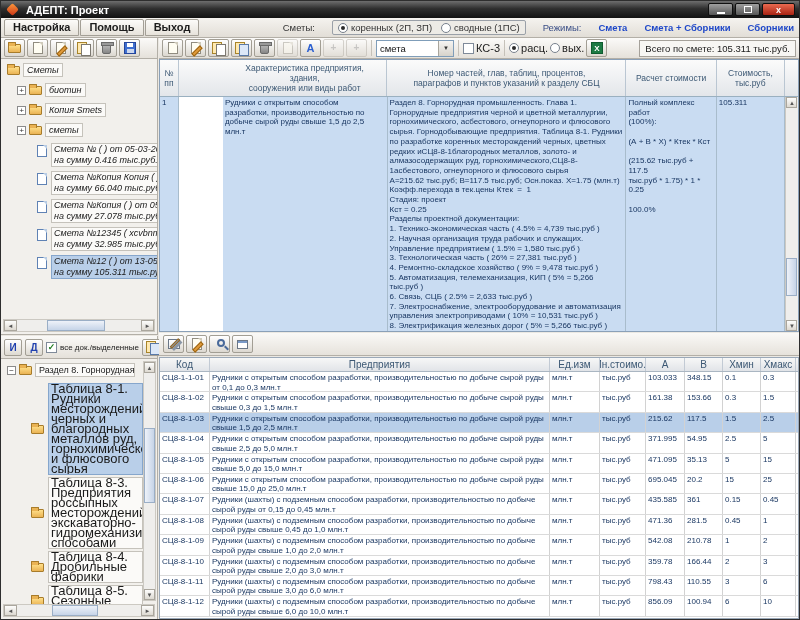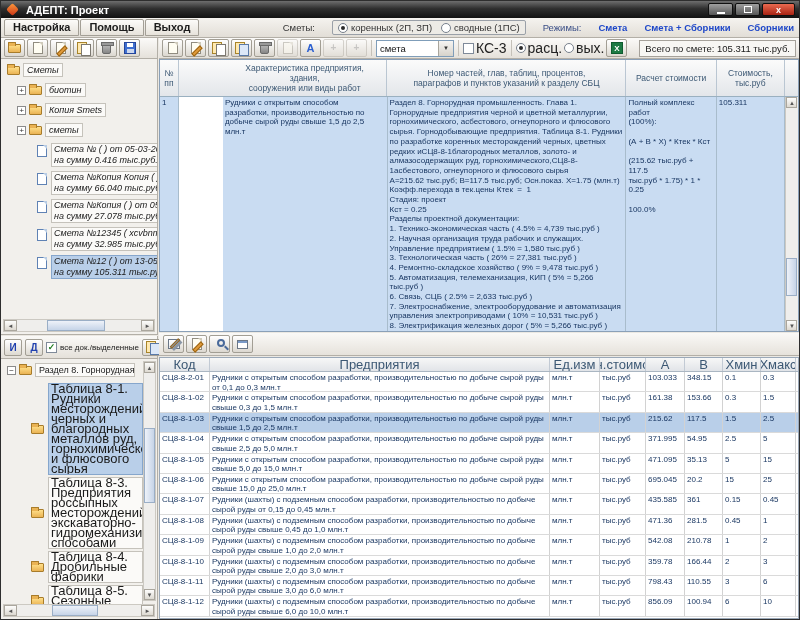--- a/index.html
+++ b/index.html
@@ -69,21 +69,21 @@
   .i-grid { width:12px; height:10px; border:1px solid #6a7686; background:linear-gradient(#fff,#e8ecf2); position:relative; }
   .i-grid::before { content:""; position:absolute; left:0; top:2px; width:10px; height:1px; background:#8a96a6; box-shadow:0 3px 0 #8a96a6; }
   .i-win { width:11px; height:9px; border:1px solid #6a7686; background:#fff; position:relative; }
   .i-win::before { content:""; position:absolute; left:0; top:0; width:9px; height:2px; background:#7a9ac8; }
   .i-doc { width:10px; height:12px; background:#fff; border:1px solid #5f82b4; position:relative; flex:none; }
   .i-doc::after { content:""; position:absolute; right:-1px; top:-1px; border-style:solid; border-width:0 4px 4px 0; border-color:transparent #b8ccE4 transparent transparent; }
 
   .combo { width:78px; height:17px; background:#fff; border:1px solid #7f9db9; display:flex; align-items:center; font-size:9.5px; color:#111; padding-left:3px; }
   .combo-btn { margin-left:auto; width:15px; height:15px; background:linear-gradient(#f5f4f2,#d7d3cb); border-left:1px solid #a9a59c; display:flex; align-items:center; justify-content:center; font-size:6px; color:#333; }
   .chk { width:11px; height:11px; border:1px solid #7f8a99; background:#fff; display:flex; align-items:center; justify-content:center; font-size:9px; font-weight:bold; color:#1d7a1d; flex:none; }
-  .tb-lbl { font-size:14px; color:#222; }
+  .tb-lbl { font-size:11px; color:#222; }
   .total-box { margin-left:auto; border:1px solid #a5a19a; background:#f7f6f3; height:17px; display:flex; align-items:center; padding:0 5px; font-size:9.5px; color:#1a1a1a; }
   .sep { width:1px; height:16px; background:#c5c1b9; margin:0 2px; flex:none; }
 
   
   .panel-lt { position:absolute; left:0; top:58px; width:157px; height:276px; background:#f2f0ec;
     border-right:1px solid #b3afa7; border-bottom:1px solid #b3afa7; overflow:hidden;font-style:italic; }
   .tree { padding:4px 0 0 6px; }
   .tnode { display:flex; align-items:center; gap:3px; margin-bottom:6px; font-size:9px; color:#1a1a1a; }
   .expbox { width:9px; height:9px; border:1px solid #8a8a8a; background:#fff; font-size:8px; line-height:7px; text-align:center; color:#333; flex:none; }
   .tlabel { background:#fbfaf8; border:1px solid #c5c2bb; padding:0 3px; white-space:nowrap; line-height:12px; }
@@ -129,21 +129,21 @@
   .vscroll2 { width:14px; background:#efeeec; border-left:1px solid #ccc9c2; display:flex; flex-direction:column; align-items:center; }
   .spacer { flex:1; }
 
   
   .midbar { position:absolute; left:158px; top:332px; width:640px; height:23px;
     background:linear-gradient(#faf9f7,#e6e2db); border-bottom:1px solid #b3afa7;
     display:flex; align-items:center; gap:2px; padding:0 4px; }
 
   
   .ctable { position:absolute; left:158px; top:356px; width:640px; height:262px; background:#fff; border:1px solid #9aa8b8; overflow:hidden; }
-  .chead { display:flex; height:14px; background:linear-gradient(#f7f7f7,#e1e4e8); border-bottom:1px solid #aab6c2; font-size:13px; color:#3c5874; }
+  .chead { display:flex; height:14px; background:linear-gradient(#f7f7f7,#e1e4e8); border-bottom:1px solid #aab6c2; font-size:10px; color:#3c5874; }
   .ch { border-right:1px solid #c2cad4; display:flex; align-items:center; justify-content:center; overflow:hidden; white-space:nowrap; }
   .c-code{width:50px;} .c-name{width:340px;} .c-unit{width:50px;} .c-mcost{width:46px;} .c-a{width:39px;} .c-b{width:38px;} .c-xmin{width:38px;} .c-xmax{width:35px;}
   .crow { display:flex; height:20.4px; border-bottom:1px solid #dadada; }
   .crow.sel { background:#b9cfe9; }
   .cc { border-right:1px solid #d2d2d2; font-size:8px; line-height:9.5px; padding:1px 2px; color:#14325e; overflow:hidden; }
 </style>
 </head>
 <body>
 
 <div class="app">
@@ -452,21 +452,21 @@
       <div class="ch c-name">Предприятия</div>
       <div class="ch c-unit">Ед.изм</div>
       <div class="ch c-mcost">Мн.стоимо...</div>
       <div class="ch c-a">А</div>
       <div class="ch c-b">В</div>
       <div class="ch c-xmin">Хмин</div>
       <div class="ch c-xmax">Хмакс</div>
     </div>
 
     <div class="crow">
-      <div class="cc c-code">СЦ8-8-2-01</div>
+      <div class="cc c-code">СЦ8-1-1-01</div>
       <div class="cc c-name">Рудники с открытым способом разработки, производительностью по добыче сырой руды от 0,1 до 0,3 млн.т</div>
       <div class="cc c-unit">млн.т</div>
       <div class="cc c-mcost">тыс.руб</div>
       <div class="cc c-a">103.033</div>
       <div class="cc c-b">348.15</div>
       <div class="cc c-xmin">0.1</div>
       <div class="cc c-xmax">0.3</div>
     </div>
     <div class="crow">
       <div class="cc c-code">СЦ8-8-1-02</div>

